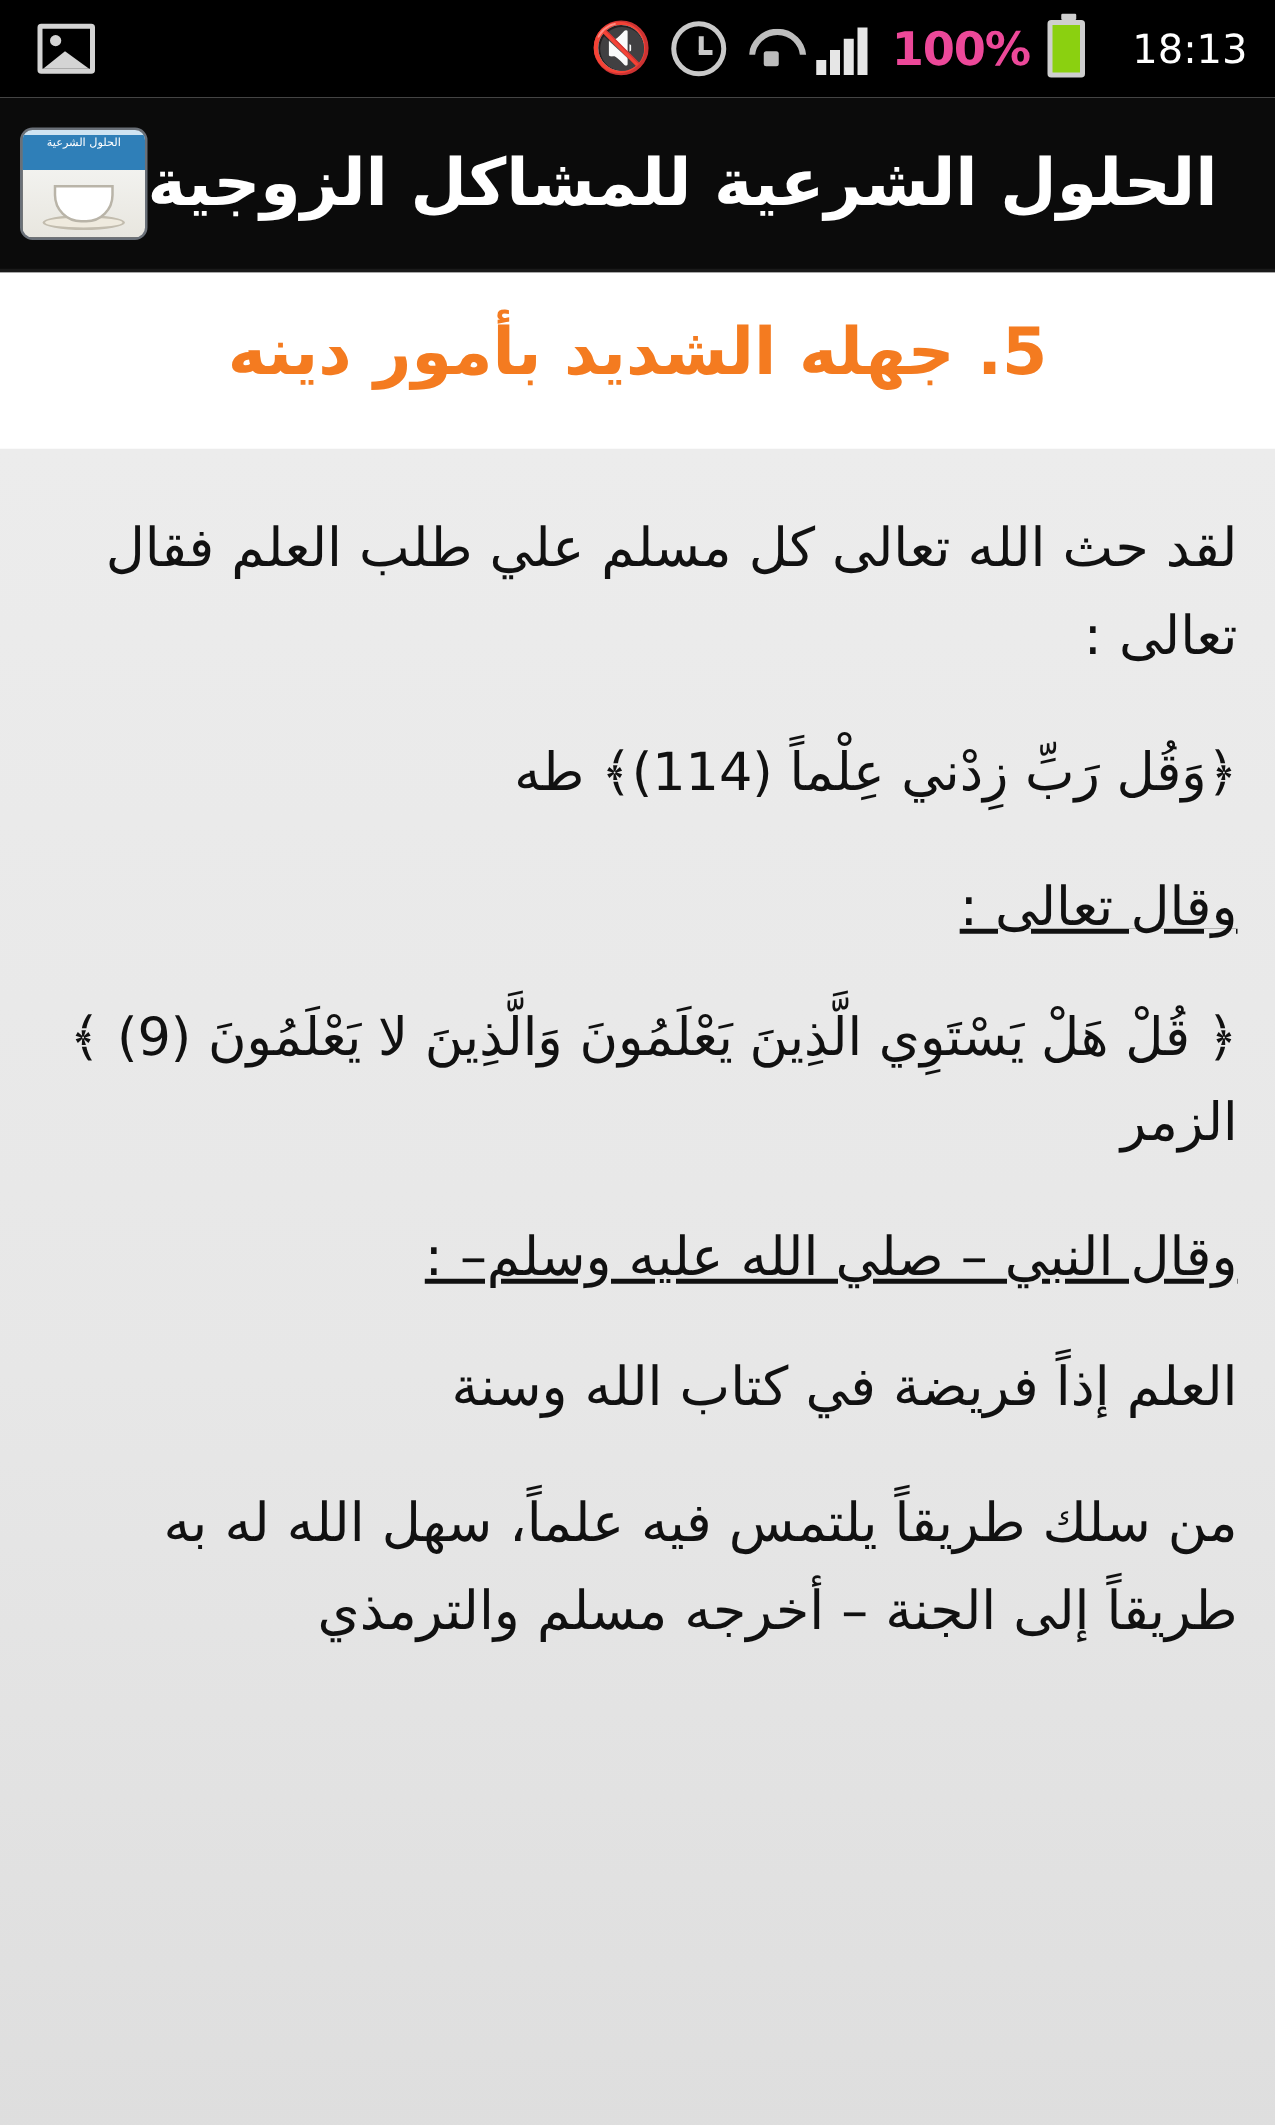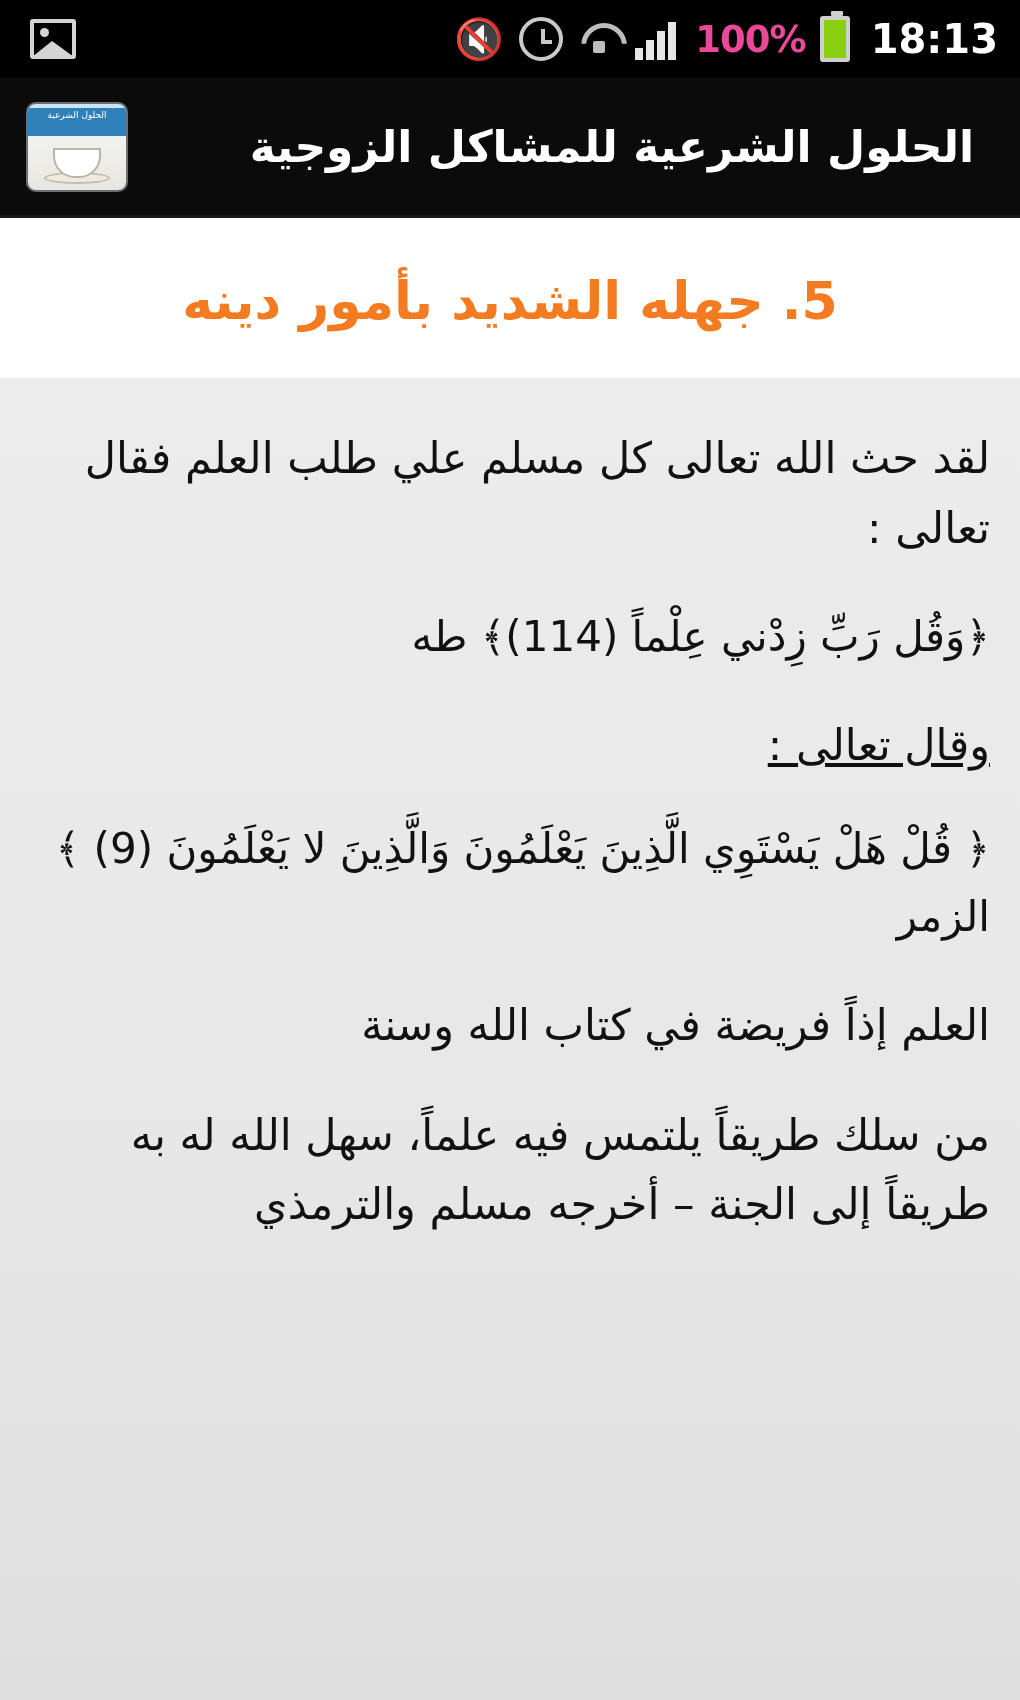--- a/index.html
+++ b/index.html
@@ -158,40 +158,40 @@
   .icon-battery::before {
     content: "";
     position: absolute;
     top: -9px; left: 7px;
     width: 12px; height: 5px;
     background: #cfcfcf;
     border-radius: 1px;
   }
   .clock {
     color: #ffffff;
-    font-size: 40px;
-    font-weight: bold;
+    font-size: 32px;
+    font-weight: normal;
     letter-spacing: 0px;
-    margin-left: 7px;
+    margin-left: 24px;
   }
 
   
   .app-bar {
     height: 140px;
     background: #0b0b0b;
     display: flex;
     align-items: center;
     padding: 0 26px;
     box-sizing: border-box;
     border-bottom: 3px solid #1a1a1a;
   }
   .app-title {
     flex: 1 1 auto;
     color: #ffffff;
-    font-size: 44px;
+    font-size: 52px;
     font-weight: bold;
     text-align: right;
     padding-right: 20px;
     white-space: nowrap;
   }
   .app-icon {
     flex: 0 0 auto;
     width: 86px; height: 86px;
     border-radius: 10px;
     border: 2px solid #6a7078;
@@ -228,21 +228,21 @@
     transform: translateX(-50%);
     width: 62px; height: 8px;
     background: #efeade;
     border: 2px solid #c2bcae;
     border-radius: 50%;
   }
 
   
   .heading-wrap {
     background: #ffffff;
-    padding: 51px 28px 44px 28px;
+    padding: 32px 28px 44px 28px;
     box-sizing: border-box;
   }
   .heading {
     color: #f47b20;
     font-size: 52px;
     font-weight: bold;
     text-align: center;
     line-height: 1.25;
   }
 
@@ -299,15 +299,16 @@
 
 <div class="heading-wrap">
   <div class="heading">5. جهله الشديد بأمور دينه</div>
 </div>
 
 <div class="content">
   <p>لقد حث الله تعالى كل مسلم علي طلب العلم فقال تعالى :</p>
   <p class="quran">﴿وَقُل رَبِّ زِدْني عِلْماً (114)﴾ طه</p>
   <p class="tight">وقال تعالى :</p>
   <p class="quran">﴿ قُلْ هَلْ يَسْتَوِي الَّذِينَ يَعْلَمُونَ وَالَّذِينَ لا يَعْلَمُونَ (9) ﴾ الزمر</p>
+  <p class="tight">وقال النبي – صلي الله عليه وسلم– :</p>
   <p>العلم إذاً فريضة في كتاب الله وسنة</p>
   <p>من سلك طريقاً يلتمس فيه علماً، سهل الله له به طريقاً إلى الجنة  – أخرجه مسلم والترمذي</p>
 </div>
 
 </body></html>

